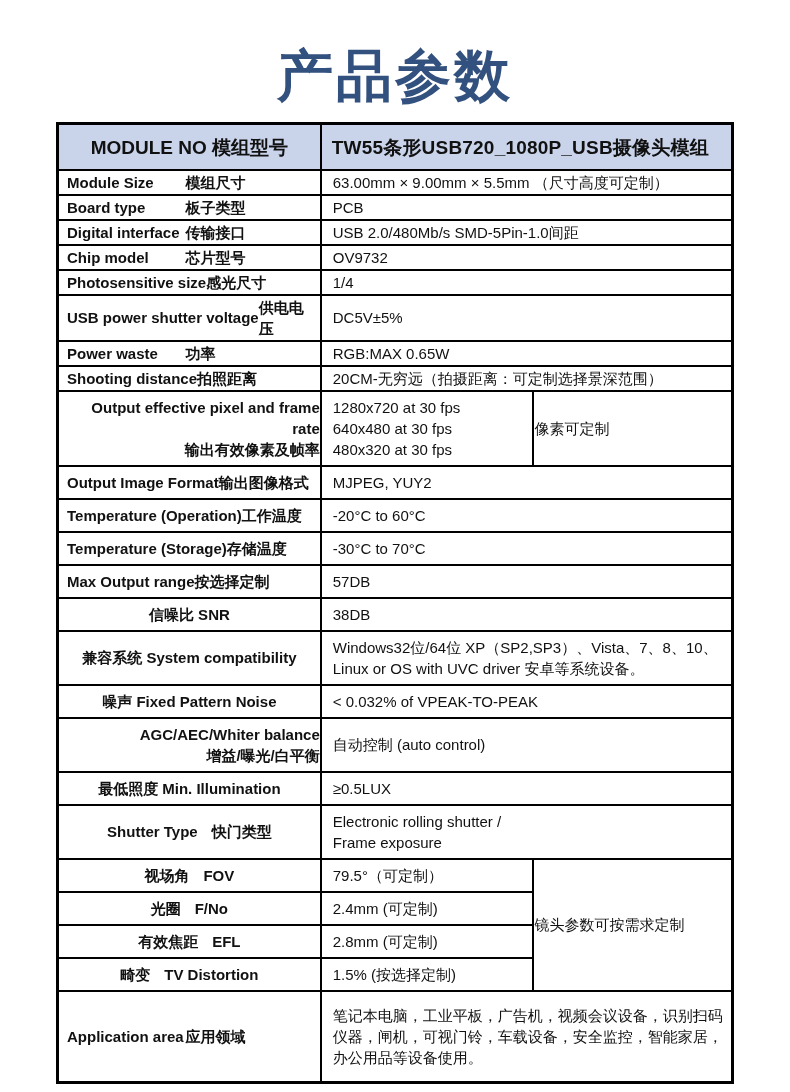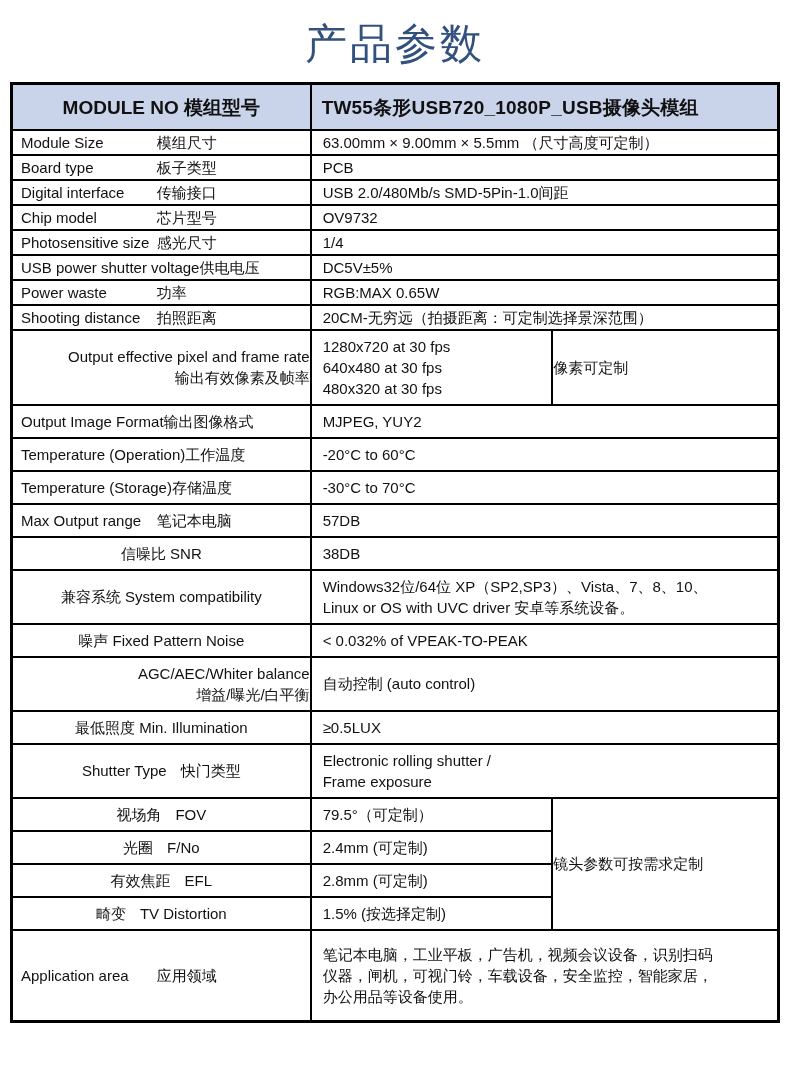--- a/index.html
+++ b/index.html
@@ -12,35 +12,36 @@
   *{box-sizing:border-box;margin:0;padding:0;}
   html,body{background:#ffffff;}
   body{
     width:790px;
     font-family:"Liberation Sans","DejaVu Sans",sans-serif;
     color:var(--text_color);
   }
   .page{width:790px;padding-top:20px;}
   .title-block{text-align:center;margin-bottom:14px;}
   .title-block h1{
-    font-size:42px;
-    font-weight:normal;
+    font-size:56px;
+    font-weight:bold;
     color:var(--title_color);
     letter-spacing:3px;
     line-height:1.15;
+    margin-top:24px;
   }
   .subtitle{
     font-size:19px;
     color:var(--subtitle_color);
     letter-spacing:1px;
     margin-top:4px;
     font-weight:500;
   }
   table.spec-table{
-    width:770px;
+    width:678px;
     margin:14px auto 0 auto;
     border-collapse:collapse;
     border:3px solid var(--border_color);
     table-layout:fixed;
   }
   col.c1{width:39%;}
   col.c2{width:31.5%;}
   col.c3{width:29.5%;}
   td{
     border:2px solid var(--border_color);
@@ -50,21 +51,21 @@
   }
   thead td{
     background:var(--header_bg);
     font-weight:bold;
     font-size:19px;
     height:46px;
   }
   thead td.h-label{text-align:center;}
   thead td.h-value{text-align:left;padding-left:10px;letter-spacing:0.2px;margin-left:28px;}
   tbody td{padding:5px 0;}
-  .c-label{font-weight:normal;}
+  .c-label{font-weight:bold;}
   .lbl{width:100%;}
   .lbl.split{display:flex;align-items:center;padding:0 6px 0 8px;text-align:left;}
   .lbl.split .en{flex:0 0 auto;min-width:48%;}
   .lbl.center{display:flex;align-items:center;justify-content:center;gap:14px;text-align:center;}
   .lbl.stack{text-align:right;padding-left:32px;}
   .c-value{text-align:left;padding-left:11px;padding-right:6px;font-weight:normal;}
   .c-note{text-align:left;font-weight:normal;}
   
   tbody tr:nth-child(-n+8) td{padding-top:1px;padding-bottom:1px;}
   
@@ -223,21 +224,21 @@
             </div>
           </td>
           <td class="c-value" colspan="2">
             <div>-30°C to 70°C</div>
           </td>
         </tr>
         <tr>
           <td class="c-label">
             <div class="lbl split">
               <span class="en">Max Output range</span>
-              <span class="zh">笔记本电脑</span>
+              <span class="zh">按选择定制</span>
             </div>
           </td>
           <td class="c-value" colspan="2">
             <div>57DB</div>
           </td>
         </tr>
         <tr>
           <td class="c-label">
             <div class="lbl center">
               <span class="en">信噪比 SNR</span>

